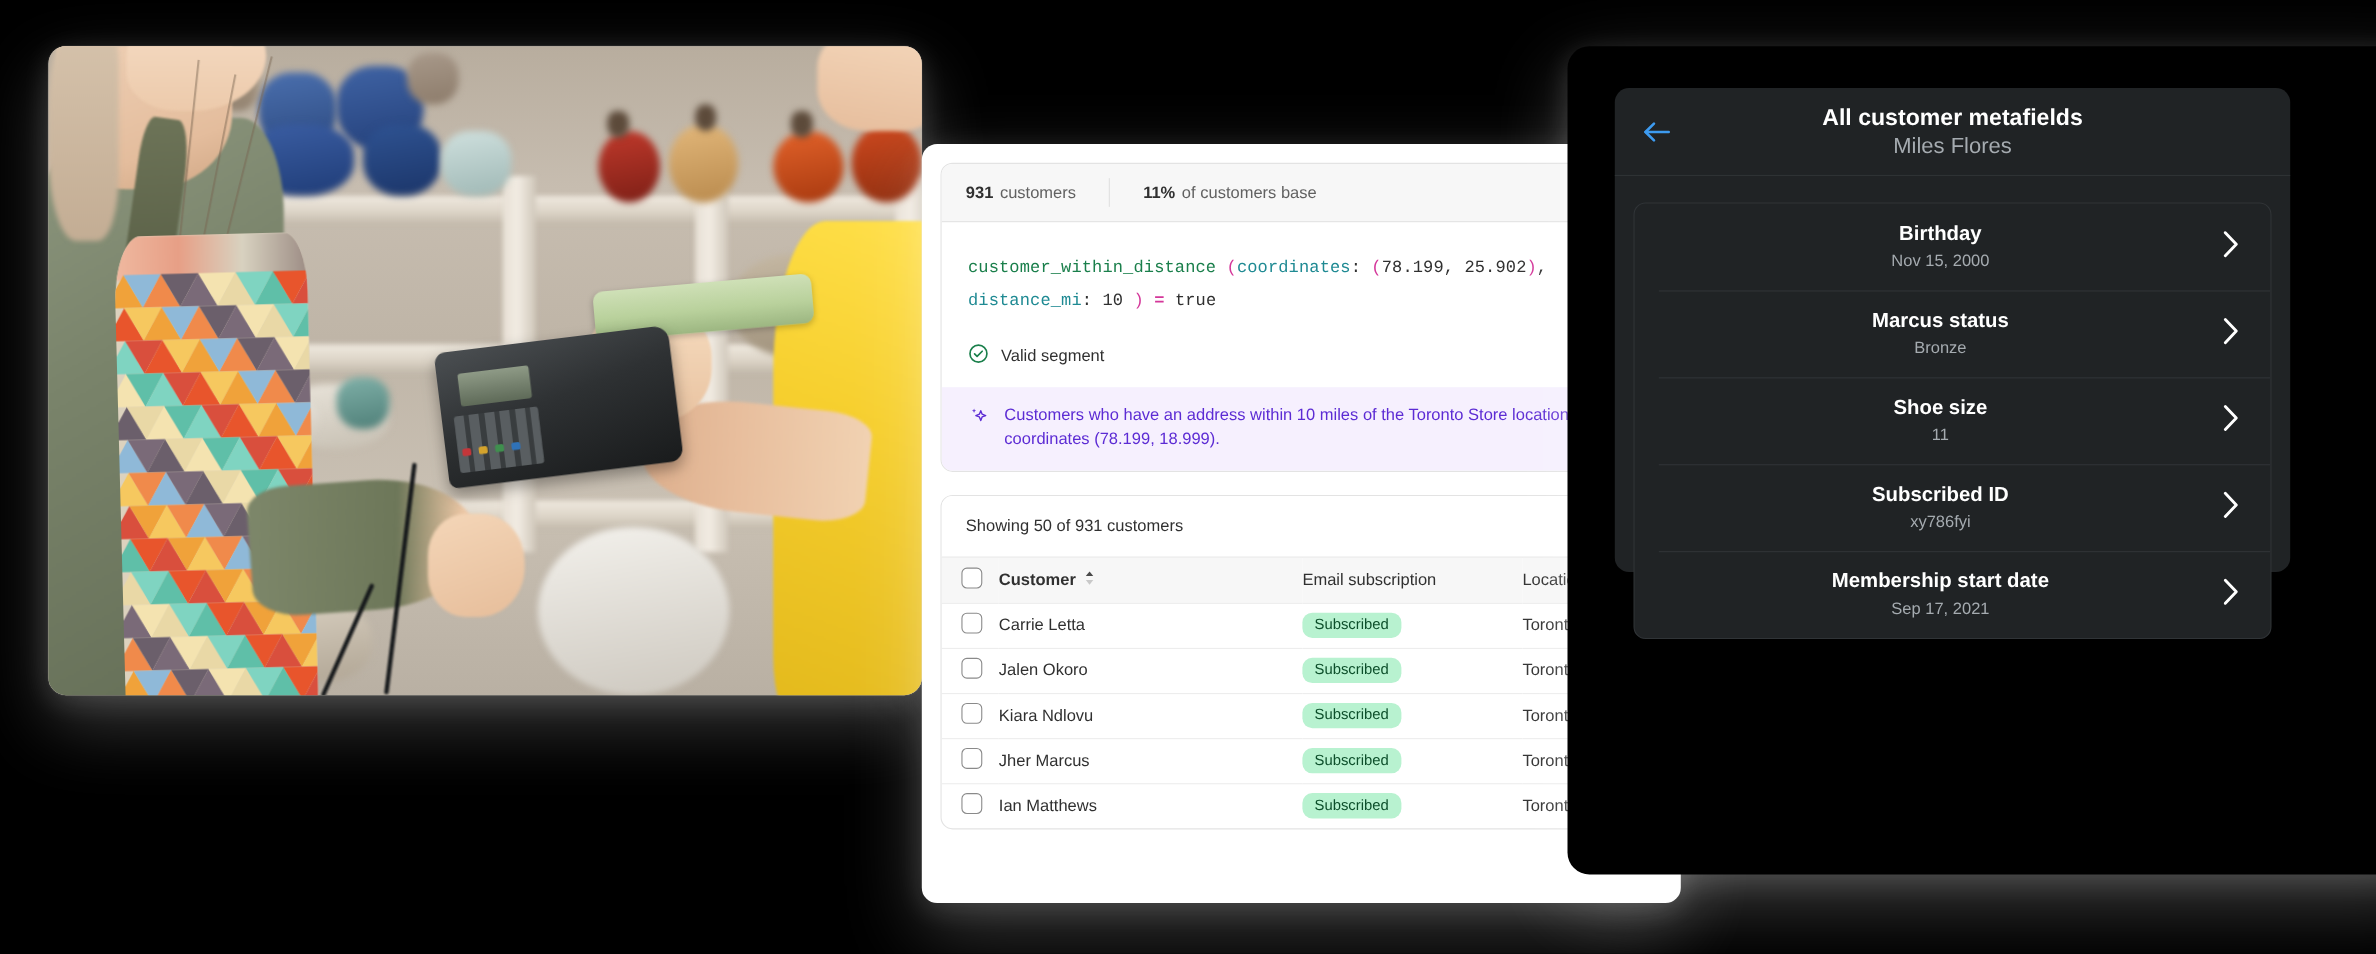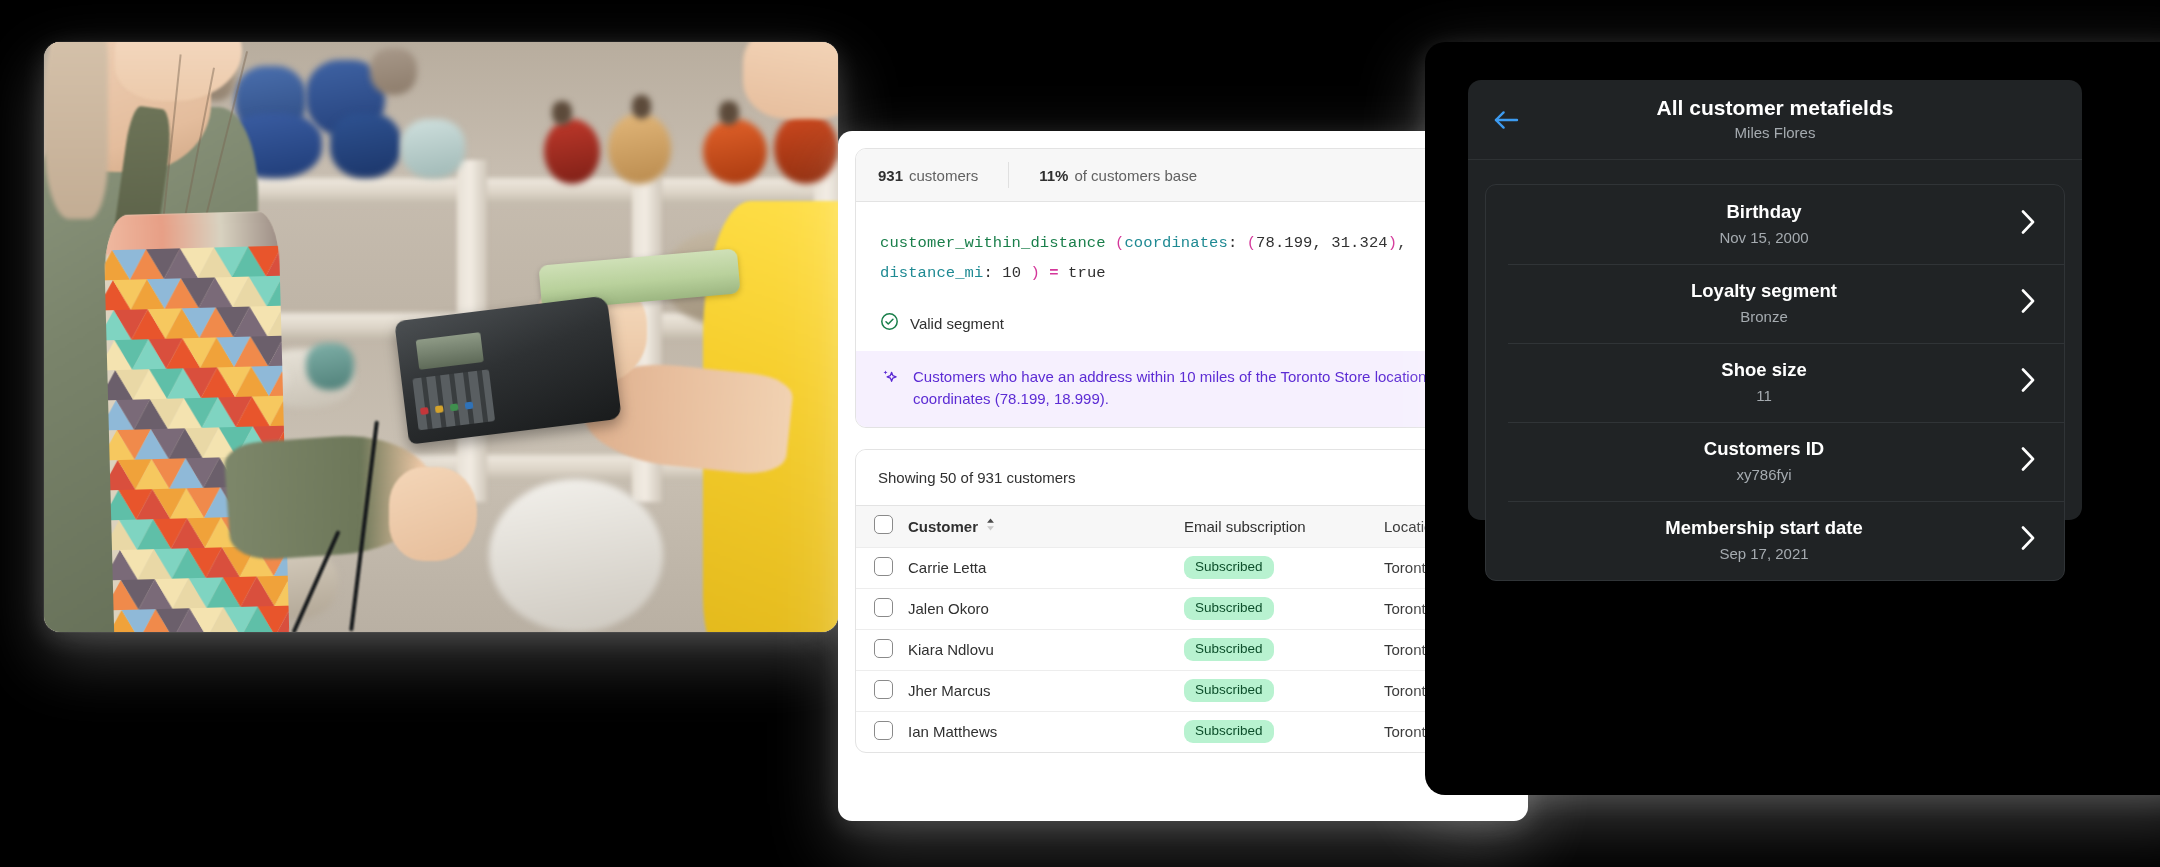--- a/index.html
+++ b/index.html
@@ -371,21 +371,21 @@
     position: absolute; left: 24px; top: 26px;
     width: 28px; height: 28px;
     display: flex; align-items: center; justify-content: center;
     cursor: pointer;
   }
   .mp-titles { text-align: center; }
   .mp-title {
     color: #ffffff; font-size: 21px; font-weight: 700; line-height: 26px;
   }
   .mp-subtitle {
-    color: #a5abb0; font-size: 15px; line-height: 22px; margin-top: 1px;
+    color: #a5abb0; font-size: 20px; line-height: 22px; margin-top: 1px;
   }
   .mp-list {
     margin: 24px 17px 0 17px;
     border: 1px solid #303437;
     border-radius: 11px;
     background: #202325;
     overflow: hidden;
   }
   .mp-row {
     position: relative;
@@ -656,21 +656,21 @@
           <span class="stat-label">customers</span>
         </div>
         <div class="stat-sep"></div>
         <div class="stat">
           <span class="stat-value">11%</span>
           <span class="stat-label">of customers base</span>
         </div>
       </div>
 
       <div class="code-area">
-        <div class="code-line" id="code-line-1"><span class="tok-fn">customer_within_distance</span><span class="tok-punct"> (</span><span class="tok-arg">coordinates</span><span class="tok-plain">:</span><span class="tok-punct"> (</span><span class="tok-num">78.199, 31.324</span><span class="tok-punct">)</span><span class="tok-plain">,</span></div>
+        <div class="code-line" id="code-line-1"><span class="tok-fn">customer_within_distance</span><span class="tok-punct"> (</span><span class="tok-arg">coordinates</span><span class="tok-plain">:</span><span class="tok-punct"> (</span><span class="tok-num">78.199, 25.902</span><span class="tok-punct">)</span><span class="tok-plain">,</span></div>
         <div class="code-line" id="code-line-2"><span class="tok-arg">distance_mi</span><span class="tok-plain">: </span><span class="tok-num">10</span><span class="tok-punct"> )</span><span class="tok-plain"> </span><span class="tok-eq">=</span><span class="tok-plain"> true</span></div>
       </div>
 
       <div class="valid-row">
         <span class="valid-icon">
           <svg width="19" height="19" viewBox="0 0 20 20" fill="none">
             <circle cx="10" cy="10" r="8.1" stroke="#1a7f4b" stroke-width="1.6"></circle>
             <path d="M6.3 10.2l2.4 2.4 4.9-4.9" stroke="#1a7f4b" stroke-width="1.6" stroke-linecap="round" stroke-linejoin="round"></path>
           </svg>
         </span>
@@ -775,39 +775,39 @@
             <div class="mp-row-main">
               <div class="mp-row-label">Birthday</div>
               <div class="mp-row-value">Nov 15, 2000</div>
             </div>
             <span class="mp-chevron"><svg width="16" height="26" viewBox="0 0 16 26" fill="none">
                 <path d="M3 2.5L13 13 3 23.5" stroke="#ffffff" stroke-width="2.6" stroke-linecap="round" stroke-linejoin="round"></path>
               </svg></span>
           </div>
           <div class="mp-row">
             <div class="mp-row-main">
-              <div class="mp-row-label">Loyalty segment</div>
+              <div class="mp-row-label">Marcus status</div>
               <div class="mp-row-value">Bronze</div>
             </div>
             <span class="mp-chevron"><svg width="16" height="26" viewBox="0 0 16 26" fill="none">
                 <path d="M3 2.5L13 13 3 23.5" stroke="#ffffff" stroke-width="2.6" stroke-linecap="round" stroke-linejoin="round"></path>
               </svg></span>
           </div>
           <div class="mp-row">
             <div class="mp-row-main">
               <div class="mp-row-label">Shoe size</div>
               <div class="mp-row-value">11</div>
             </div>
             <span class="mp-chevron"><svg width="16" height="26" viewBox="0 0 16 26" fill="none">
                 <path d="M3 2.5L13 13 3 23.5" stroke="#ffffff" stroke-width="2.6" stroke-linecap="round" stroke-linejoin="round"></path>
               </svg></span>
           </div>
           <div class="mp-row">
             <div class="mp-row-main">
-              <div class="mp-row-label">Customers ID</div>
+              <div class="mp-row-label">Subscribed ID</div>
               <div class="mp-row-value">xy786fyi</div>
             </div>
             <span class="mp-chevron"><svg width="16" height="26" viewBox="0 0 16 26" fill="none">
                 <path d="M3 2.5L13 13 3 23.5" stroke="#ffffff" stroke-width="2.6" stroke-linecap="round" stroke-linejoin="round"></path>
               </svg></span>
           </div>
           <div class="mp-row">
             <div class="mp-row-main">
               <div class="mp-row-label">Membership start date</div>
               <div class="mp-row-value">Sep 17, 2021</div>

